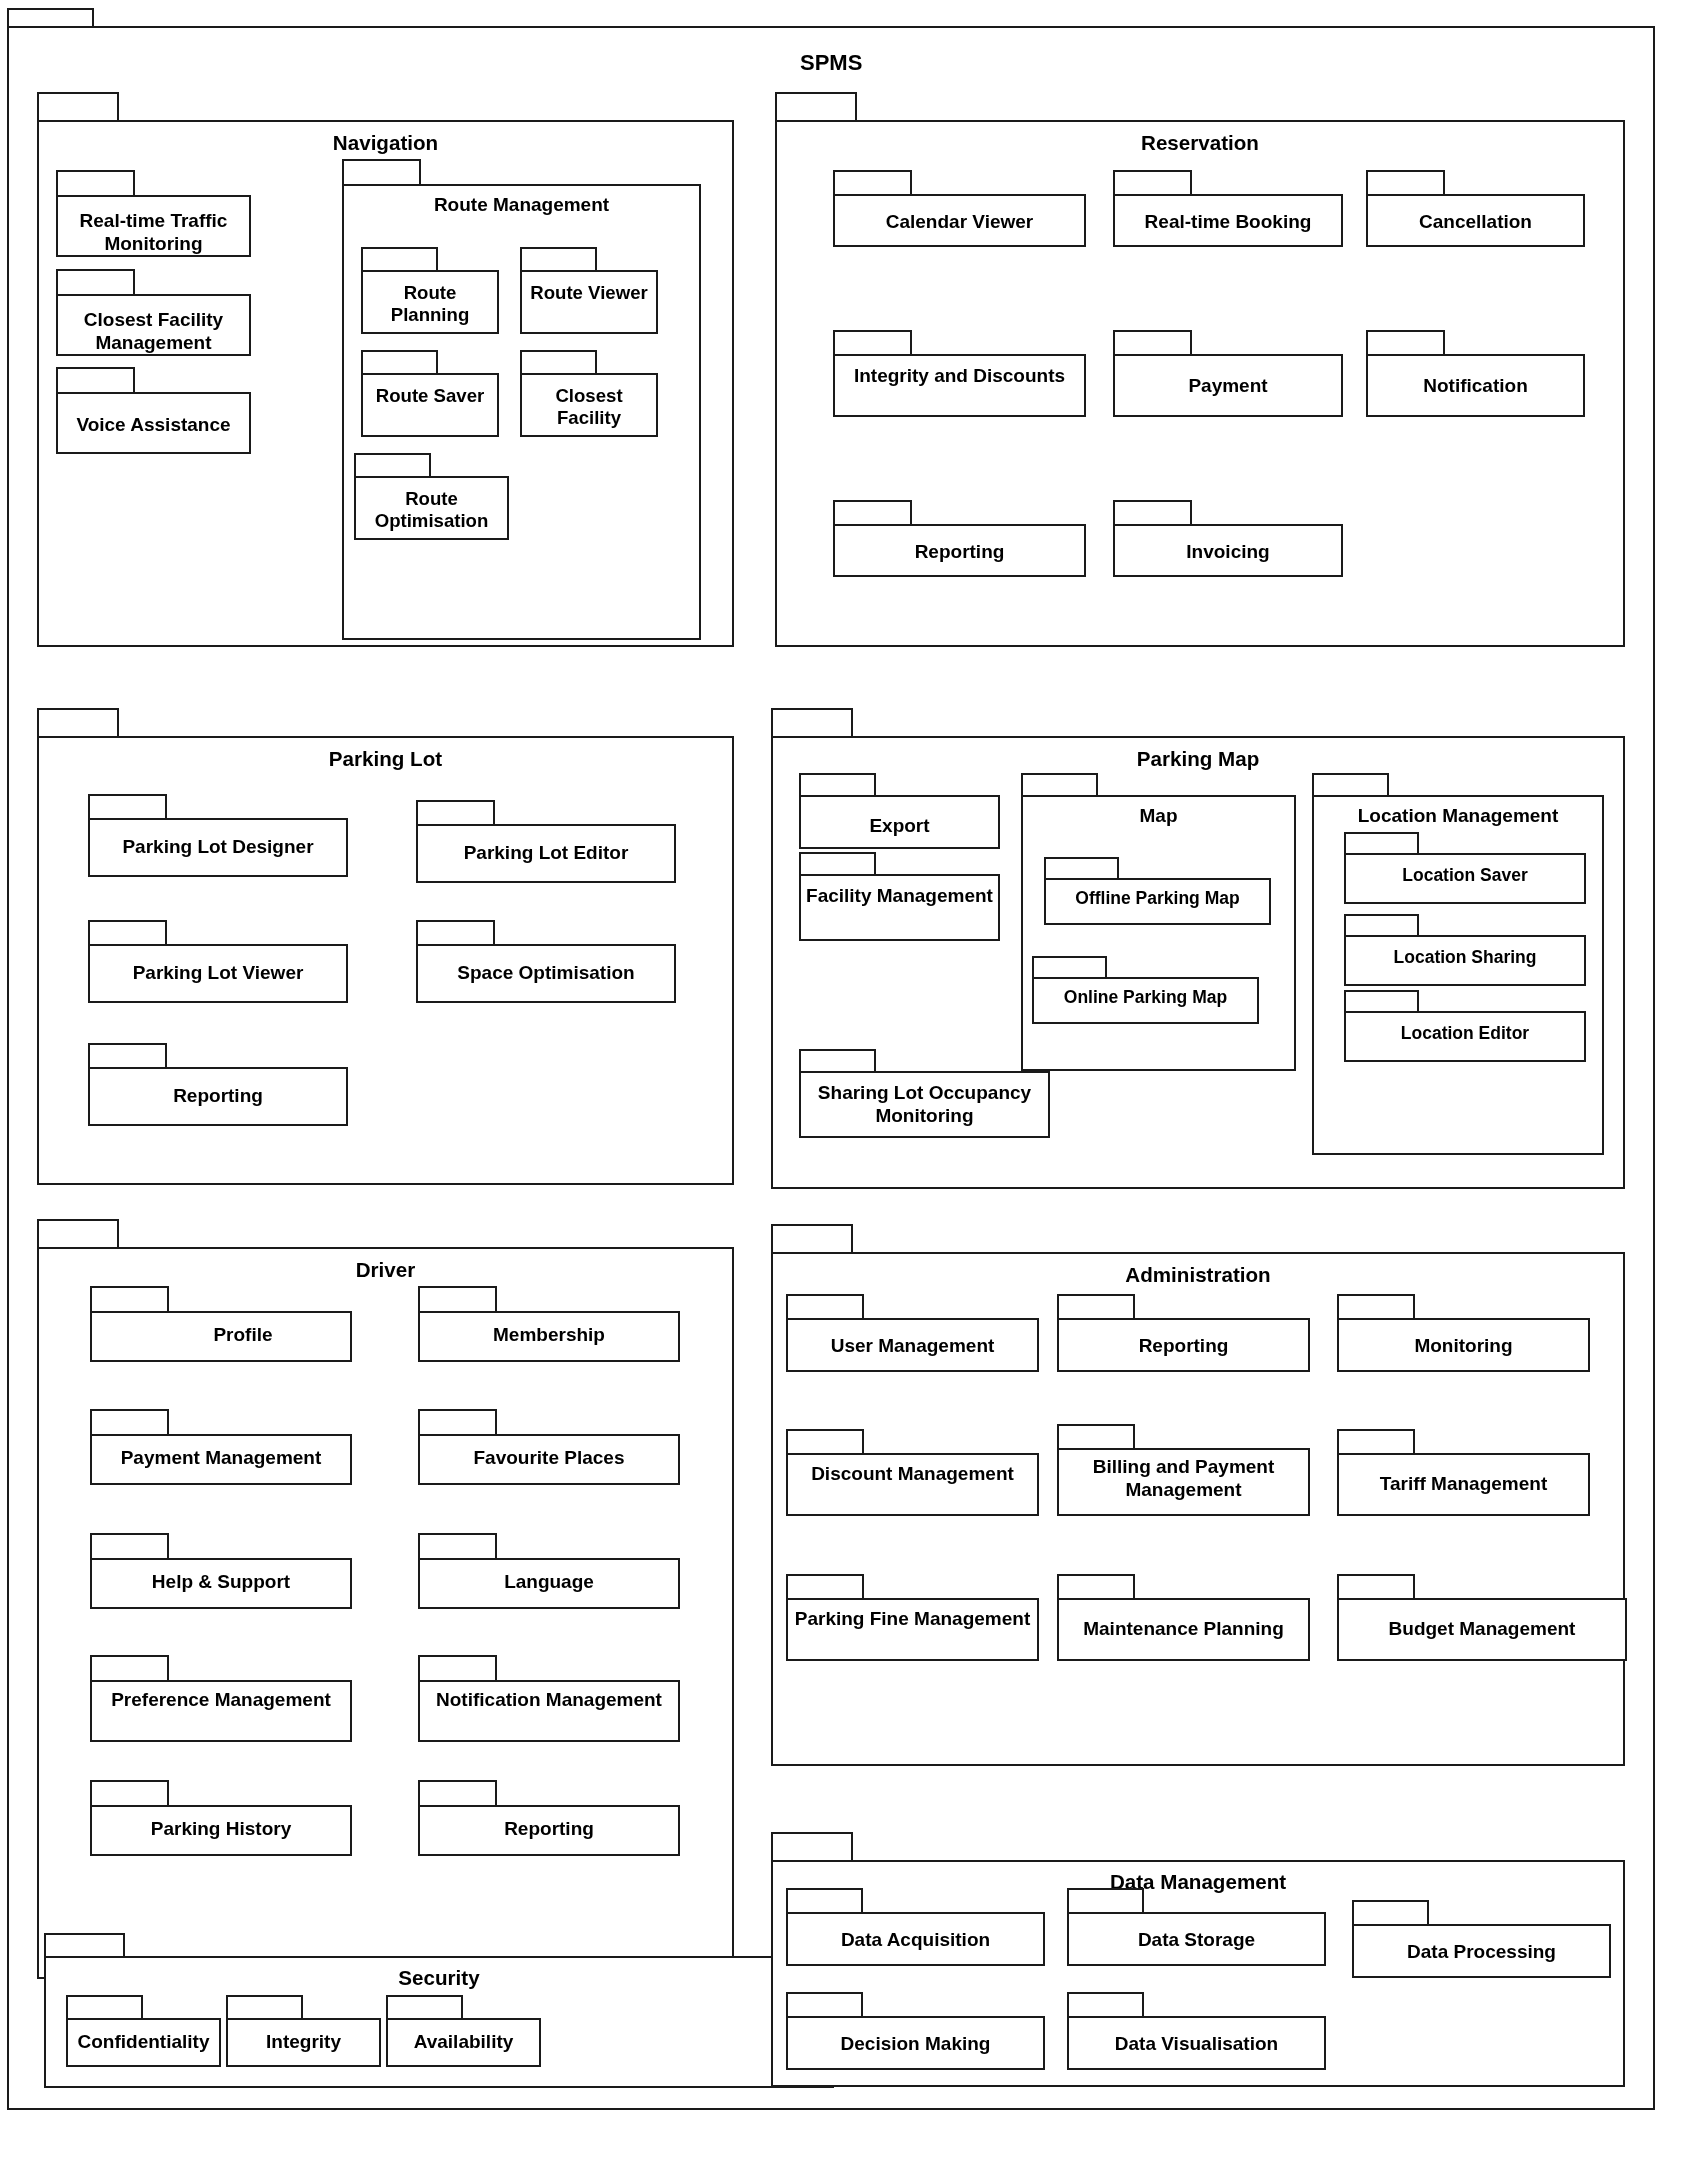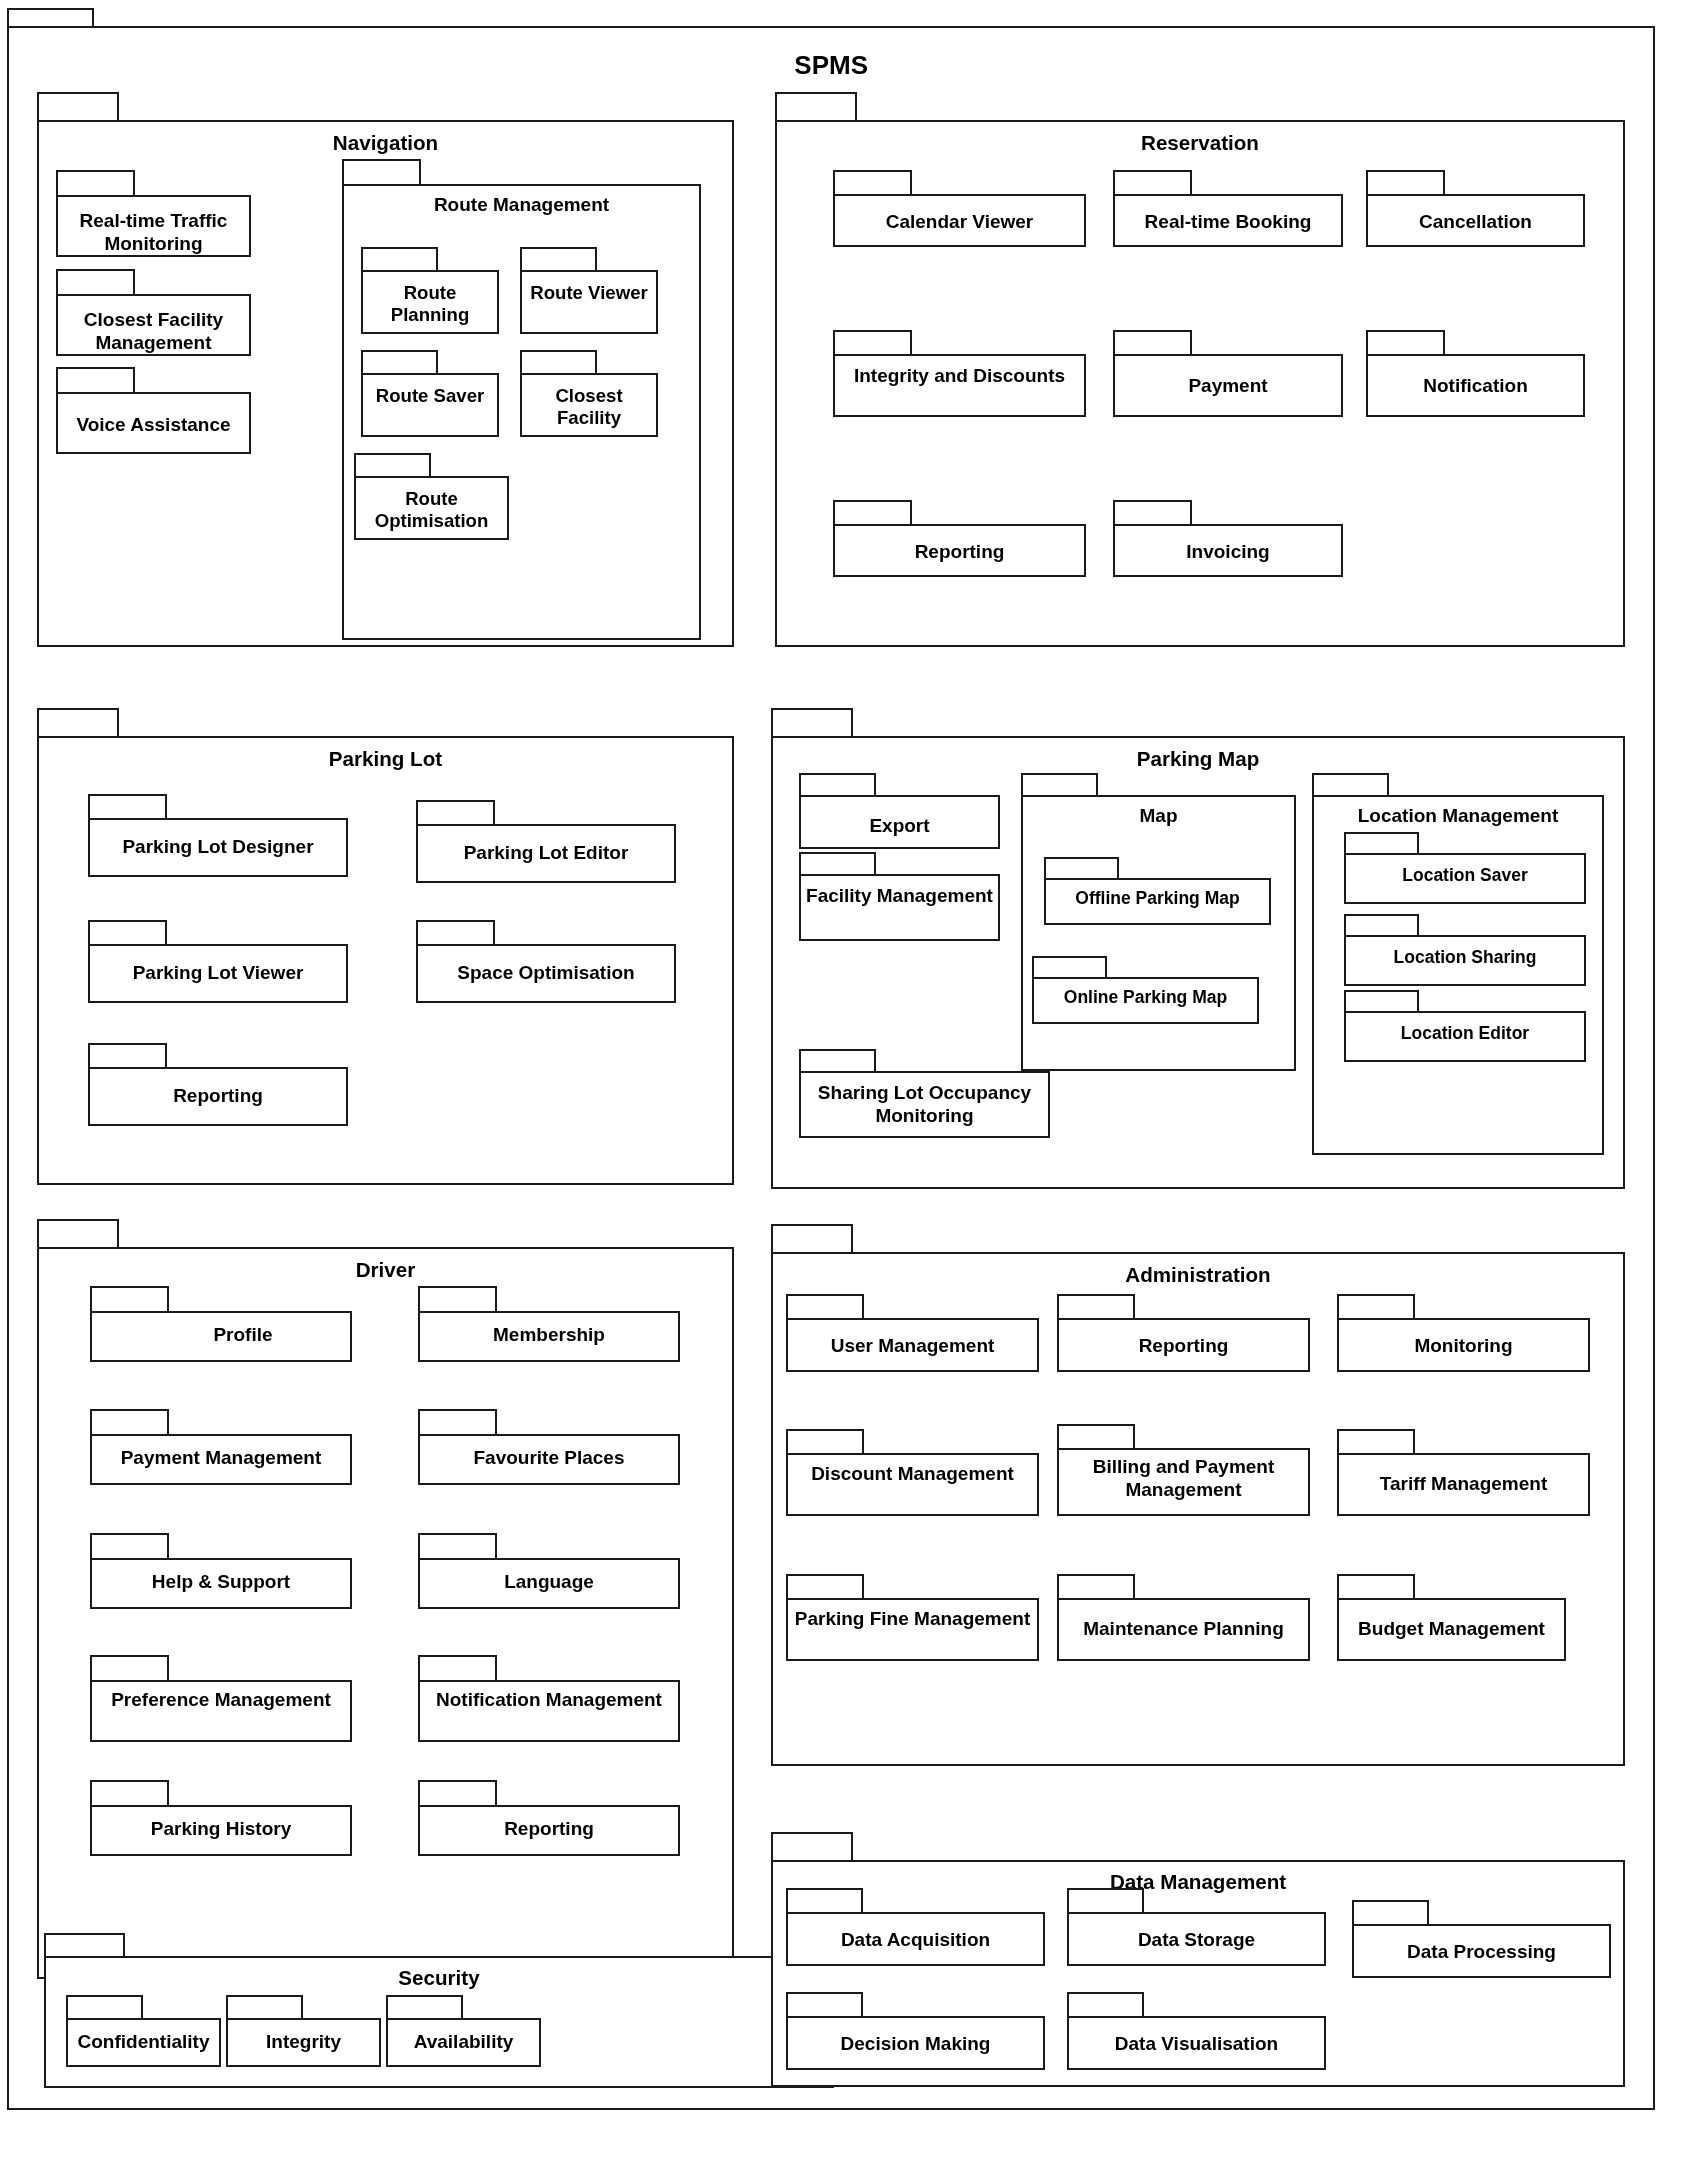--- a/index.html
+++ b/index.html
@@ -39,21 +39,21 @@
   .leaf.small > .body > .title{font-size:17.5px;}
 </style>
 </head>
 <body>
 
 <div id="canvas">
 
   <div class="pkg frame lvl-root" style="left:7.2px;top:8.3px;width:1648px;height:2102px;">
     <div class="tab" style="width:87px;height:19.6px;"></div>
     <div class="body" style="top:17.5px;">
-      <div class="title" style="top:22px;font-size:26px;">SPMS</div>
+      <div class="title" style="top:22px;font-size:22px;">SPMS</div>
     </div>
   </div>
 
   <div class="pkg lvl-1" style="left:37px;top:92px;width:697px;height:555px;">
     <div class="tab" style="width:82px;height:30px;"></div>
     <div class="body" style="top:28px;">
       <div class="title" style="top:9.3px;">Navigation</div>
     </div>
   </div>
 
@@ -436,21 +436,21 @@
     </div>
   </div>
 
   <div class="pkg leaf lvl-2" style="left:1057px;top:1574px;width:253px;height:87px;">
     <div class="tab" style="width:78px;height:26px;"></div>
     <div class="body" style="top:24px;">
       <div class="title" style="top:17.5px;">Maintenance Planning</div>
     </div>
   </div>
 
-  <div class="pkg leaf lvl-2" style="left:1337px;top:1574px;width:229px;height:87px;">
+  <div class="pkg leaf lvl-2" style="left:1337px;top:1574px;width:290px;height:87px;">
     <div class="tab" style="width:78px;height:26px;"></div>
     <div class="body" style="top:24px;">
       <div class="title" style="top:17.5px;">Budget Management</div>
     </div>
   </div>
 
   <div class="pkg lvl-1" style="left:44px;top:1933px;width:790px;height:155px;">
     <div class="tab" style="width:81px;height:25px;"></div>
     <div class="body" style="top:23px;">
       <div class="title" style="top:8.3px;">Security</div>

